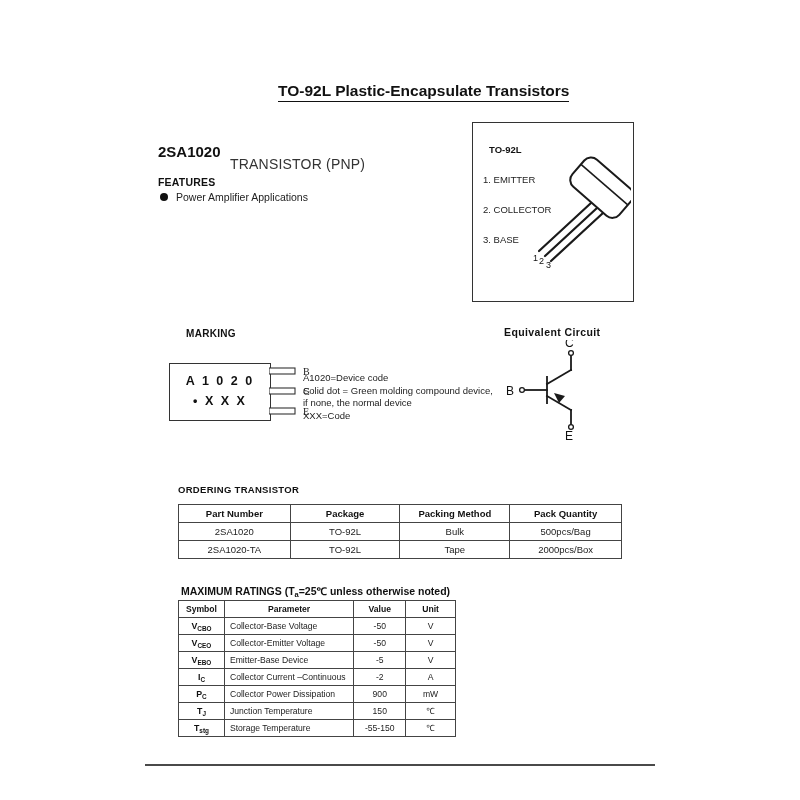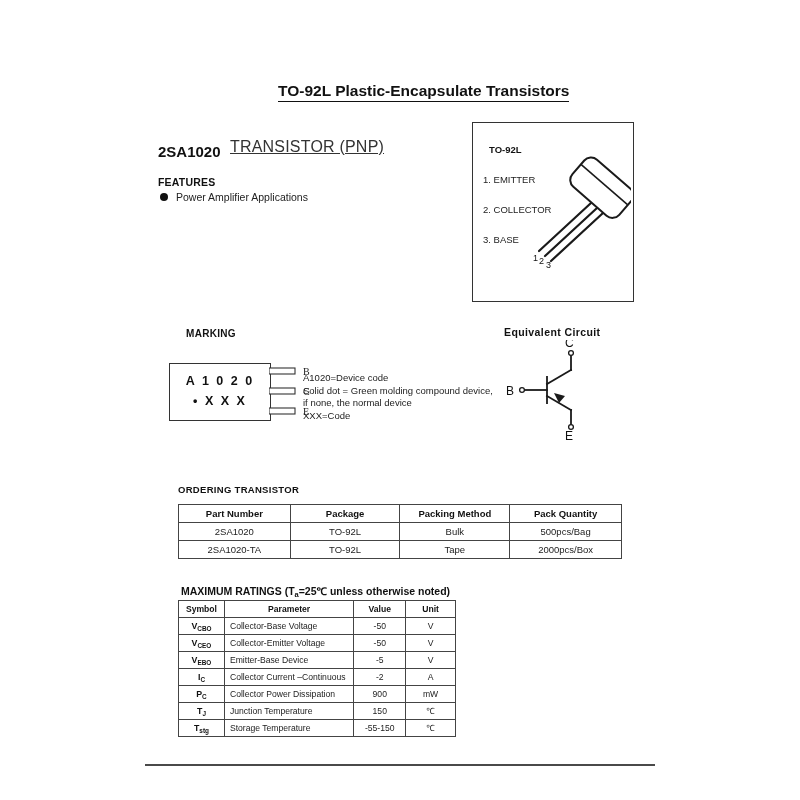--- a/index.html
+++ b/index.html
@@ -57,26 +57,25 @@
     left: 158px;
     top: 143px;
     font-size: 15px;
     font-weight: 700;
     color: #111;
     white-space: nowrap;
   }
   .part-sub {
     position: absolute;
     left: 230px;
-    top: 138px;
-    font-size: 16px;
+    top: 156px;
+    font-size: 14px;
     color: #333;
     letter-spacing: 0.2px;
     white-space: nowrap;
-    text-decoration: underline;
   }
 
   .features-head {
     position: absolute;
     left: 158px;
     top: 176px;
     font-size: 10.5px;
     font-weight: 700;
     color: #111;
     letter-spacing: 0.2px;

